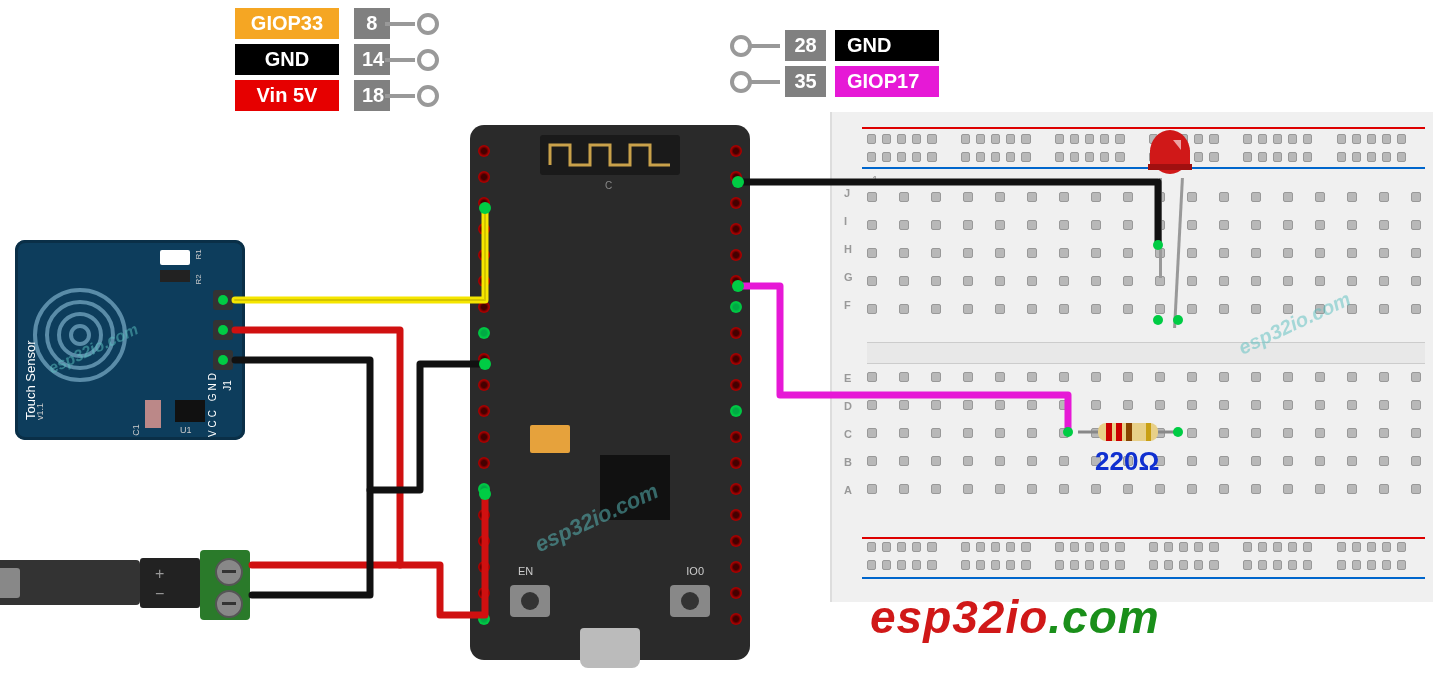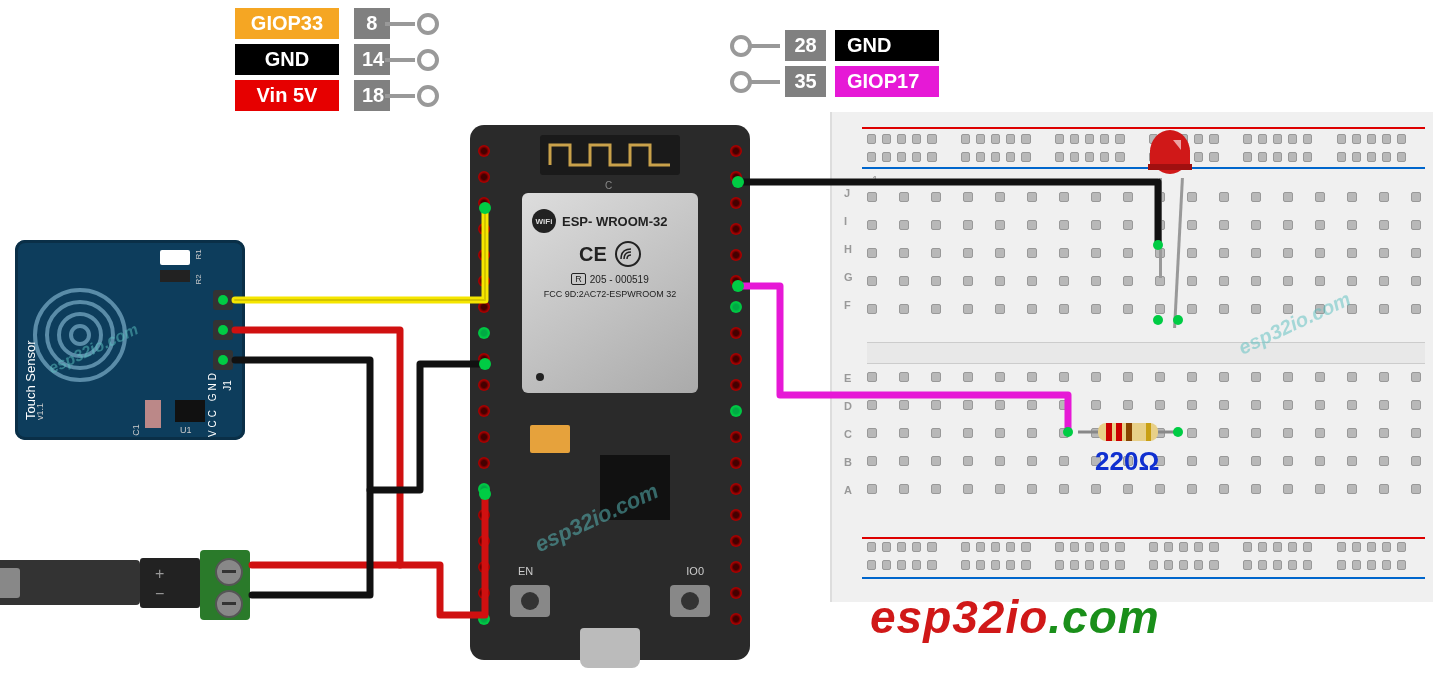--- a/index.html
+++ b/index.html
@@ -157,39 +157,20 @@
     <div class="esp-pin esp-pin-red"></div>
   </div>
 
   <div class="abs" style="left:70px; top:10px; width:140px; height:40px; background:#1a1a1a; border-radius:3px;">
     <svg width="140" height="40">
         <path d="M10 30 L10 10 L30 10 L30 30 L50 30 L50 10 L70 10 L70 30 L90 30 L90 10 L110 10 L110 30 L130 30" stroke="#c9a14a" stroke-width="3" fill="none"></path>
       </svg>
   </div>
   <div class="abs" style="left:135px; top:55px; color:#888; font-size:10px;">C</div>
 
-  <div class="abs" style="left:52px; top:68px; width:176px; height:200px; background:linear-gradient(145deg,#ddd,#aaa); border-radius:6px; padding:10px; box-sizing:border-box; color:#222; font-size:10px;">
-    <div style="display:flex;align-items:center;gap:6px;margin-top:6px;">
-      <div style="width:24px;height:24px;background:#222;border-radius:50%;display:flex;align-items:center;justify-content:center;color:#ddd;font-size:8px;font-weight:bold;">WiFi</div>
-      <span style="font-weight:bold;font-size:13px;">ESP- WROOM-32</span>
-    </div>
-    <div style="display:flex;align-items:center;gap:8px;margin-top:8px;justify-content:center;">
-      <span style="font-size:20px;font-weight:bold;">CE</span>
-      <svg width="26" height="26">
-          <circle cx="13" cy="13" r="12" fill="none" stroke="#222" stroke-width="2"></circle>
-          <path d="M6 18 Q6 8 16 8 M9 18 Q9 11 16 11 M12 18 Q12 14 16 14" stroke="#222" stroke-width="1.5" fill="none"></path>
-        </svg>
-    </div>
-    <div style="margin-top:6px;display:flex;align-items:center;gap:4px;justify-content:center;">
-      <span style="border:1px solid #222;padding:0 3px;font-size:9px;border-radius:2px;">R</span>
-      <span>205 - 000519</span>
-    </div>
-    <div style="margin-top:4px;text-align:center;font-size:9px;">FCC 9D:2AC72-ESPWROOM 32</div>
-    <div class="abs" style="left:14px; bottom:12px; width:8px;height:8px;background:#222;border-radius:50%;"></div>
-  </div>
 
   <div class="abs" style="left:60px; top:300px; width:40px;height:28px;background:#e6a23c;border-radius:2px;"></div>
   <div class="abs" style="left:130px; top:330px; width:70px;height:65px;background:#111;"></div>
 
   <div class="abs" style="left:40px; top:460px; width:40px;height:32px;background:#888;border-radius:4px;">
       <div style="width:18px;height:18px;background:#333;border-radius:50%;margin:7px auto;"></div>
     </div>
   <div class="abs" style="left:48px; top:440px; color:#ccc; font-size:11px;">EN</div>
   <div class="abs" style="right:40px; top:460px; width:40px;height:32px;background:#888;border-radius:4px;">
       <div style="width:18px;height:18px;background:#333;border-radius:50%;margin:7px auto;"></div>

